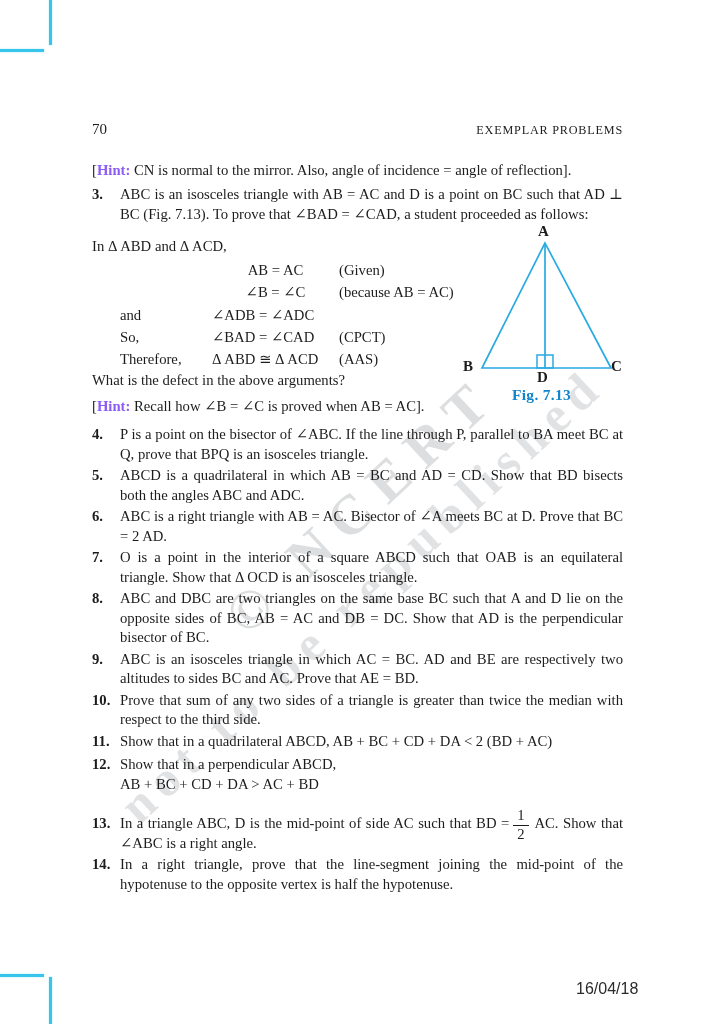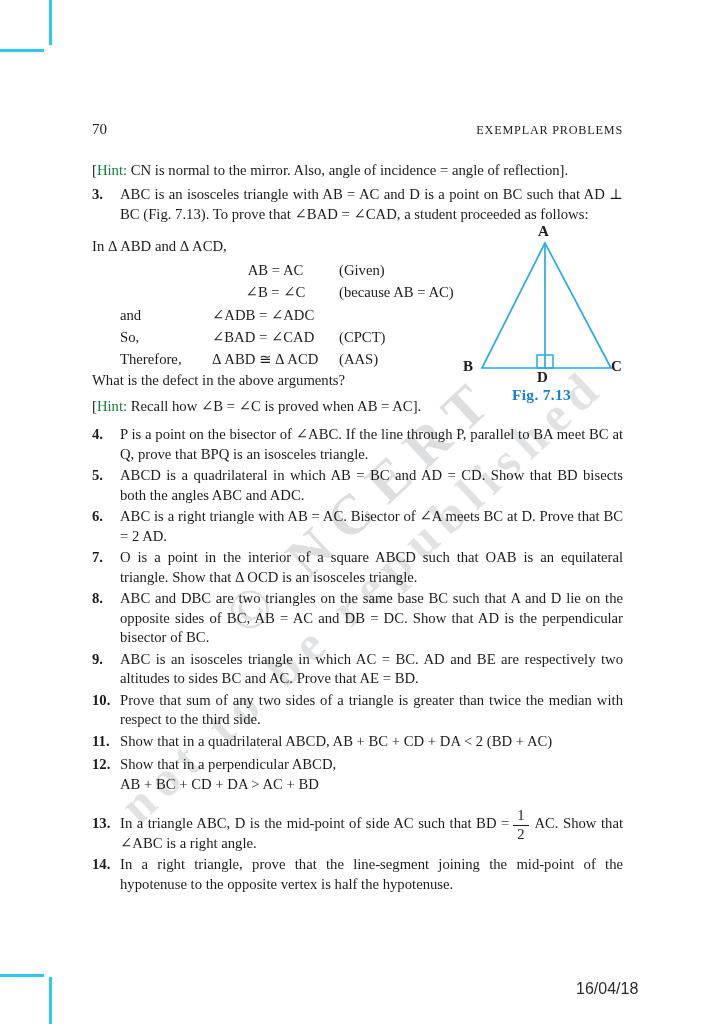--- a/index.html
+++ b/index.html
@@ -18,21 +18,21 @@
       transform-origin:0 0;user-select:none;}
   .wm1{left:212px;top:600px;font-size:56px;letter-spacing:14px;opacity:.30;transform:rotate(-43deg);}
   .wm2{left:108px;top:792px;font-size:50px;letter-spacing:9px;opacity:.26;transform:rotate(-43deg);}
   
   .content{position:absolute;left:92px;top:121px;width:531px;z-index:2;font-size:14.7px;}
   .hdr{display:flex;justify-content:space-between;align-items:baseline;margin-bottom:22px;}
   .pagenum{font-size:15px;}
   .runhead{font-size:12.2px;letter-spacing:.8px;}
   .indent{margin-left:28px;}
   .hintline{line-height:21px;margin:0 0 4px;}
-  .hintlabel{color:#15803d;font-weight:normal;}
+  .hintlabel{color:#8b5cf6;font-weight:bold;}
   .p3wrap{margin-bottom:7px;}
   .p3wrap .ptx{line-height:21px;}
   .intro{line-height:21px;margin:12px 0 2px;}
   .proofrow{display:flex;margin-left:28px;line-height:22.3px;}
   .plabel{width:92px;flex:none;}
   .peq{width:127px;flex:none;}
   .proofrow.c .peq{text-align:center;}
   .preason{flex:1;}
   .qline{line-height:21.5px;margin:0;}
   .hint2{line-height:21.5px;margin:4px 0 8px;}

